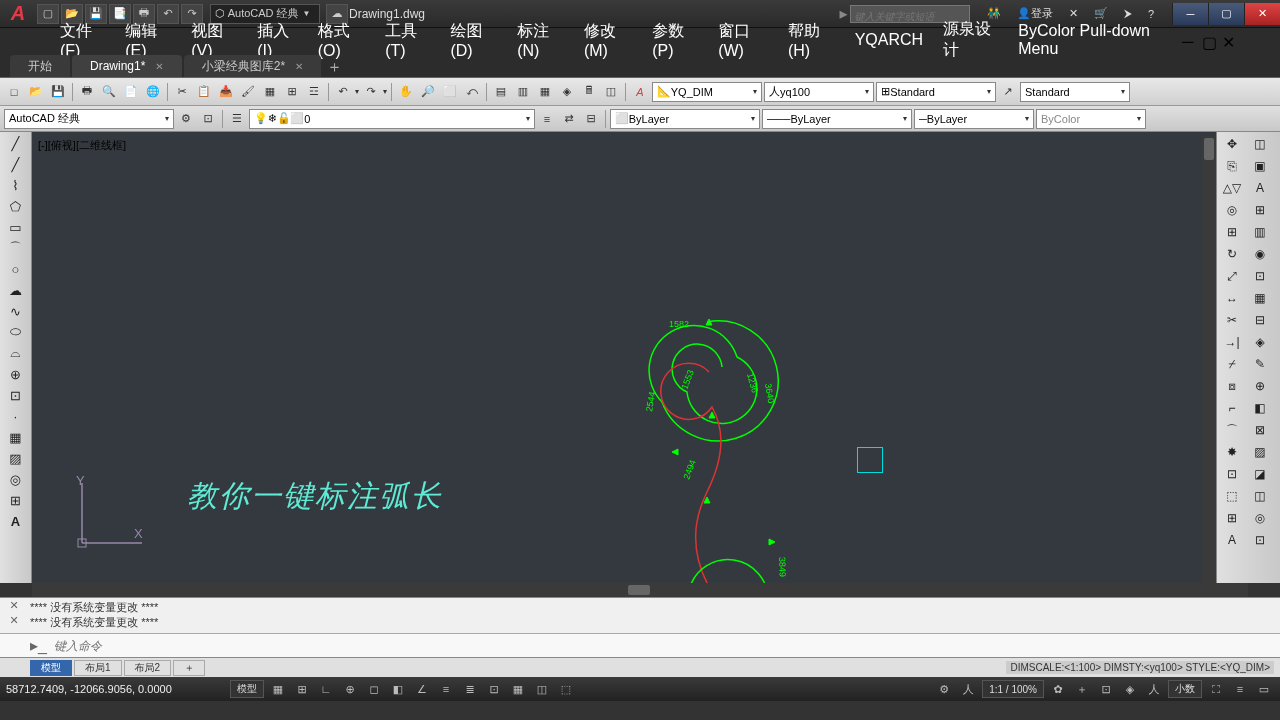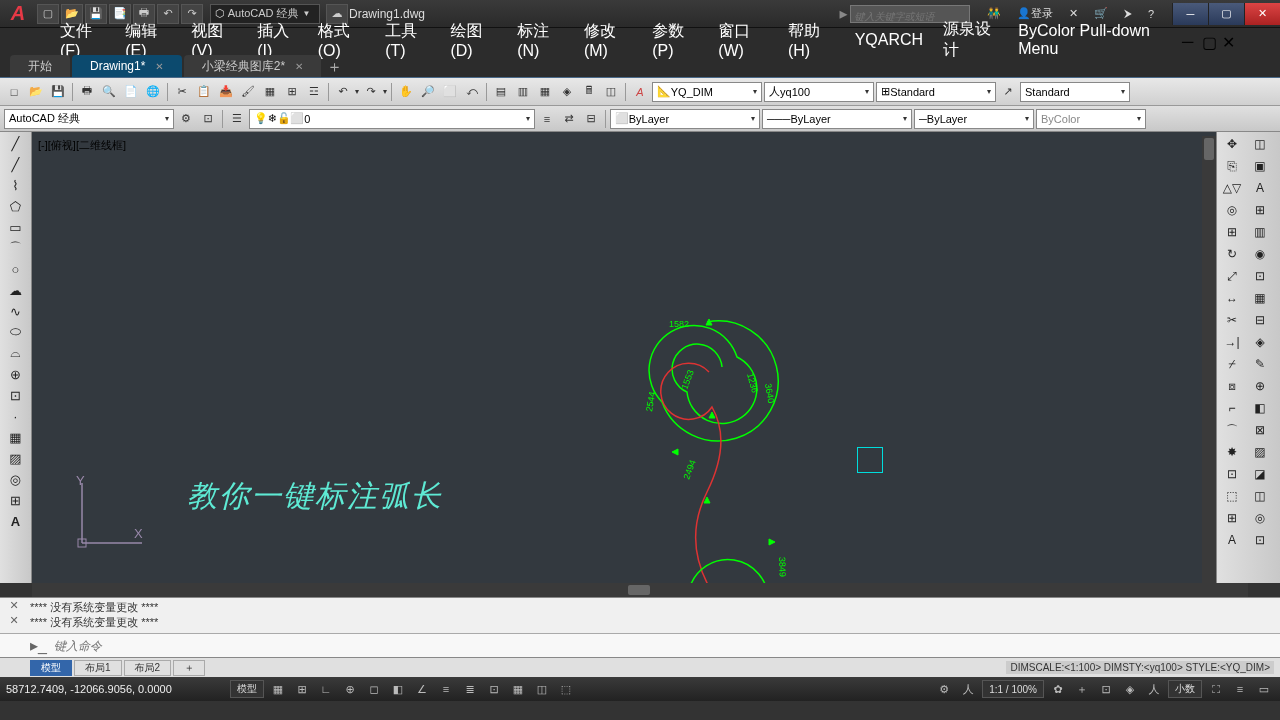--- a/index.html
+++ b/index.html
@@ -18,21 +18,21 @@
 .winbtn { width: 36px; height: 22px; display: flex; align-items: center; justify-content: center; color: #fff; font-size: 11px; border-left: 1px solid #222; background: linear-gradient(#4a5a7a,#2a3a5a); }
 .winbtn.close { background: linear-gradient(#d44,#a22); }
 
 .menubar { height: 24px; background: #2c2c2c; display: flex; align-items: center; padding: 0 40px 0 50px; }
 .menu { color: #ffffff; font-size: 16px; padding: 0 10px; }
 .menu-right { margin-left: auto; display: flex; }
 .menu-right .wbtn { width: 18px; height: 14px; margin-left: 2px; }
 
 .doctabs { height: 26px; background: #2c2c2c; display: flex; align-items: flex-end; padding-left: 10px; border-bottom: 1px solid #4a6a8a; }
 .doctab { height: 22px; padding: 0 18px; color: #ccc; font-size: 12px; display: flex; align-items: center; border-radius: 4px 4px 0 0; margin-right: 2px; background: #3a3a3a; }
-.doctab.active { background: #0c4a6e; color: #fff; }
+.doctab.active { background: #404040; color: #fff; }
 .doctab .x { margin-left: 10px; font-size: 10px; color: #999; }
 .addtab { width: 22px; height: 20px; color: #aaa; text-align: center; }
 
 .toolbar { height: 28px; background: linear-gradient(#e8e8e8,#d0d0d0); border-bottom: 1px solid #999; display: flex; align-items: center; padding: 0 4px; gap: 2px; }
 .tbtn { width: 20px; height: 20px; border: 1px solid transparent; display: flex; align-items: center; justify-content: center; font-size: 11px; color: #333; }
 .tsel { height: 20px; background: #fff; border: 1px solid #888; font-size: 11px; padding: 0 4px; display: flex; align-items: center; }
 .tsel .caret { margin-left: auto; font-size: 8px; color: #333; }
 .tsep { width: 1px; height: 18px; background: #999; margin: 0 2px; }
 
 .toolbar2 { height: 26px; background: linear-gradient(#e0e0e0,#c8c8c8); border-bottom: 1px solid #888; display: flex; align-items: center; padding: 0 4px; gap: 2px; }

